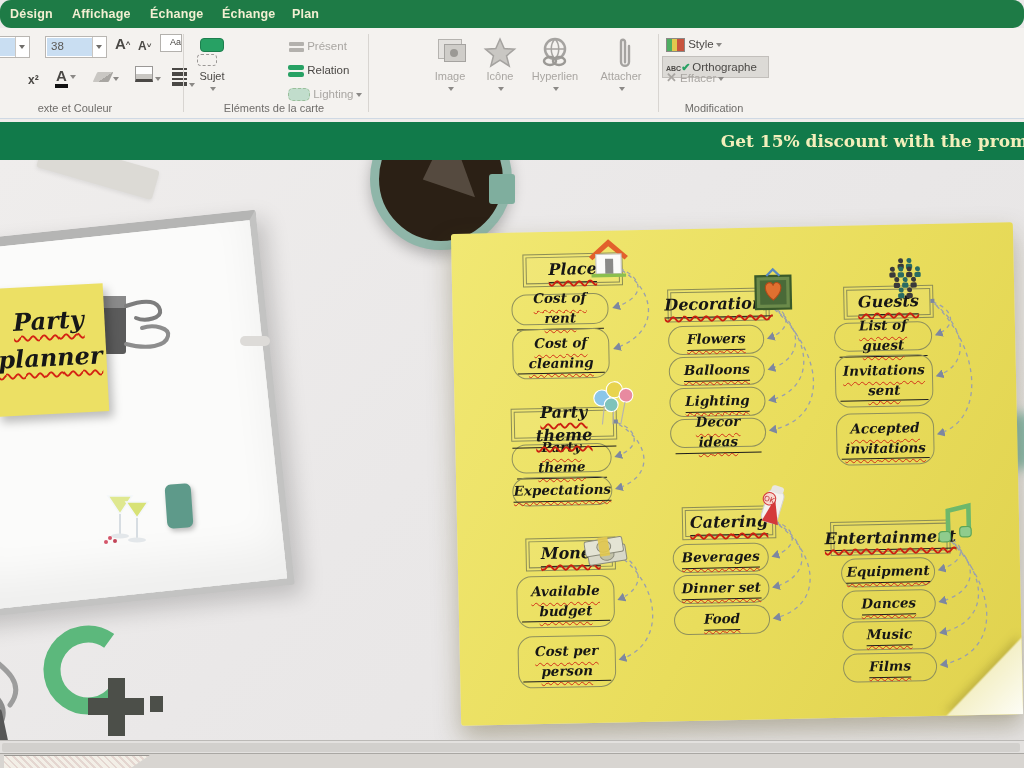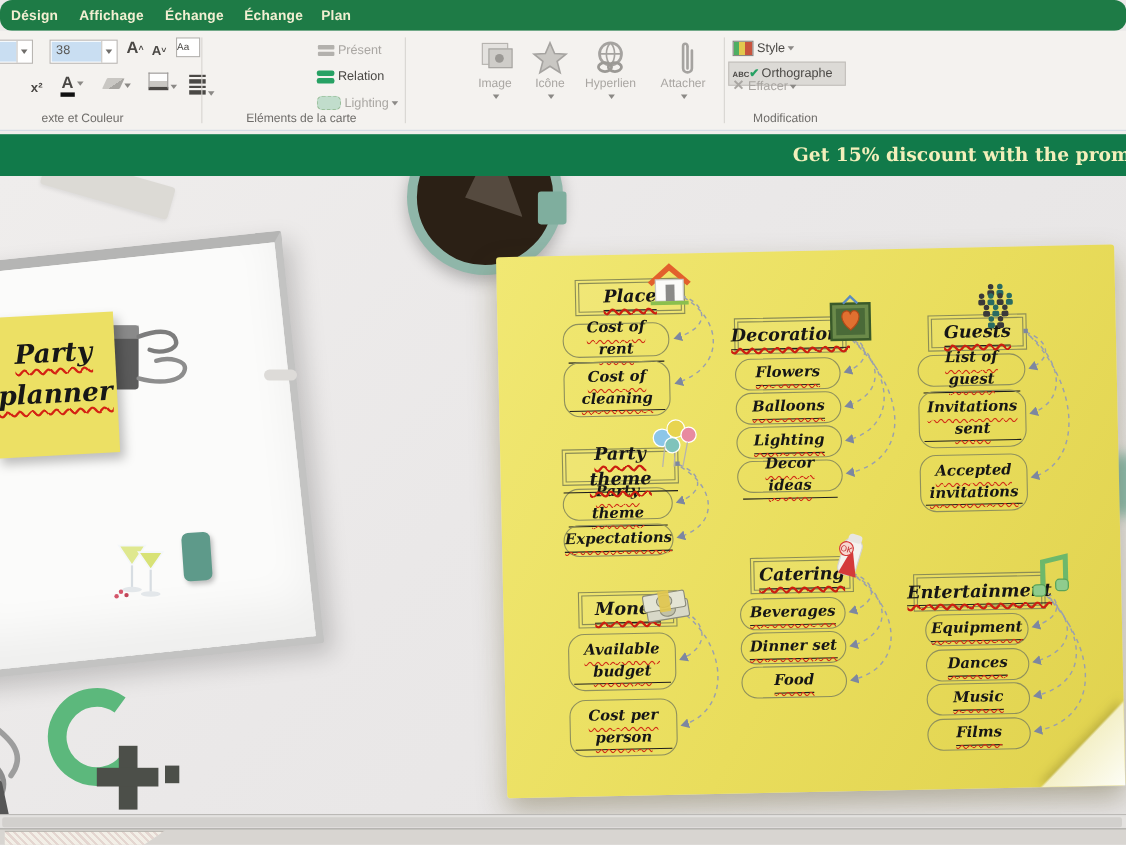--- a/index.html
+++ b/index.html
@@ -127,21 +127,21 @@
     <span class="fill"></span>
       <span class="cbtn"></span>
   </div>
   <div class="combo" style="left:45px;top:8px;width:60px">
     <span class="fill"></span>
     <span class="cval">38</span>
     <span class="cbtn"></span>
   </div>
   <div class="srow-btn" style="left:115px;top:6px;font-size:15px;font-weight:bold"><span>A</span><span style="font-size:8px;vertical-align:top">˄</span></div>
   <div class="srow-btn" style="left:138px;top:8px;font-size:12px;font-weight:bold"><span>A</span><span style="font-size:8px;vertical-align:top">˅</span></div>
-  <div class="srow-btn" style="left:160px;top:6px;width:20px;height:16px;border:1px solid #b3b1ad;background:#fff;font-size:9px;text-align:left;line-height:15px"><span>Aa</span></div>
+  <div class="srow-btn" style="left:160px;top:6px;width:20px;height:16px;border:1px solid #b3b1ad;background:#fff;font-size:9px;text-align:right;line-height:15px"><span>Aa</span></div>
 
   <div class="srow-btn" style="left:28px;top:42px;font-weight:bold;font-size:12px">x²</div>
   <div class="srow-btn" style="left:55px;top:38px;font-weight:bold;font-size:15px">
     <span style="border-bottom:4px solid #111;padding:0 1px">A</span><span class="caret"></span>
   </div>
   <div class="srow-btn dis" style="left:95px;top:40px">
     <span style="display:inline-block;width:16px;height:10px;background:linear-gradient(135deg,#c9c7c3 60%,#a8a6a2 60%);transform:skewX(-25deg);border-radius:1px"></span><span class="caret"></span>
   </div>
   <div class="srow-btn" style="left:135px;top:38px">
     <span style="display:inline-block;width:16px;height:12px;border:1px solid #9a9896;background:linear-gradient(#fdfdfd 55%,#c9c7c3 55%);border-bottom:3px solid #4a4845"></span><span class="caret"></span>
@@ -151,20 +151,27 @@
       <span style="display:block;height:2px;background:#4a4845;margin:2px 0"></span>
       <span style="display:block;height:4px;background:#4a4845;margin:2px 0"></span>
       <span style="display:block;height:2px;background:#4a4845;margin:2px 0"></span>
       <span style="display:block;height:4px;background:#4a4845;margin:2px 0"></span>
     </span><span class="caret"></span>
   </div>
   <div class="glabel" style="left:0;width:150px">exte et Couleur</div>
 
   <div class="vsep" style="left:183px"></div>
 
+  <div class="btn-big" style="left:188px">
+    <span class="bicon">
+      <span class="ic-grect" style="margin-top:4px"></span><br>
+      <span class="ic-dash" style="margin-left:-10px"></span>
+    </span>
+    <span>Sujet</span><br><span class="caret"></span>
+  </div>
   <div class="srow-btn dis" style="left:288px;top:8px">
     <span style="display:inline-block;vertical-align:middle;width:16px"><span class="graybar"></span><span class="graybar"></span></span>
     <span>Présent</span>
   </div>
   <div class="srow-btn" style="left:288px;top:32px">
     <span style="display:inline-block;vertical-align:middle;width:16px"><span class="gbar"></span><span class="gbar"></span></span>
     <span>Relation</span>
   </div>
   <div class="srow-btn dis" style="left:288px;top:56px">
     <span style="display:inline-block;vertical-align:middle;width:20px;height:11px;border:1.5px dashed #9bbf9b;border-radius:5px;background:rgba(39,161,100,.25)"></span>

